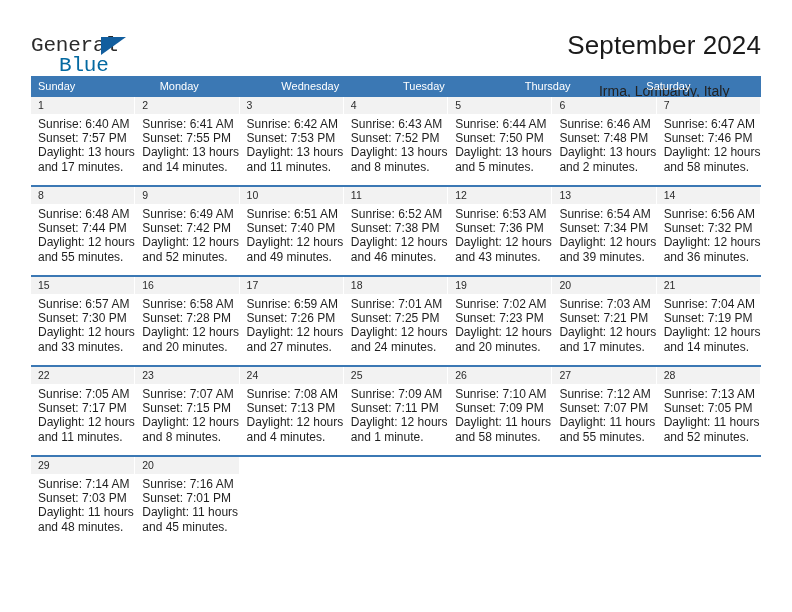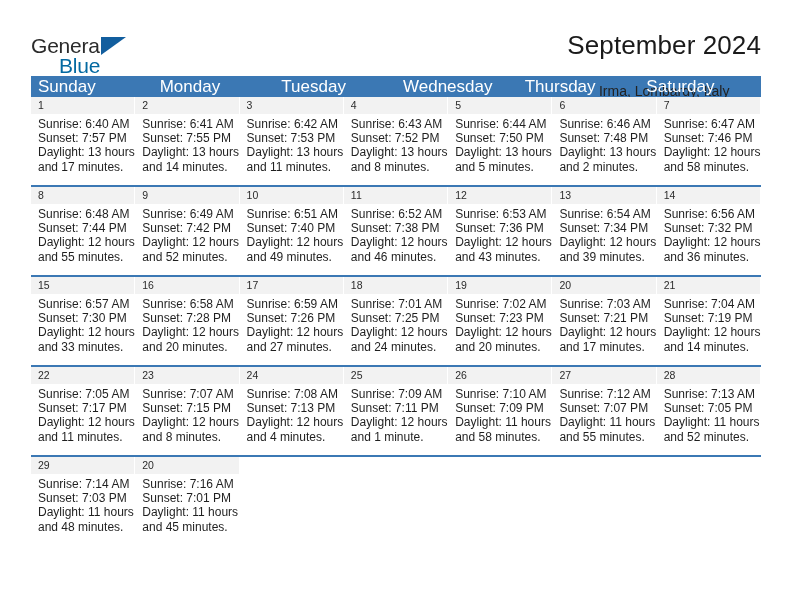--- a/index.html
+++ b/index.html
@@ -21,20 +21,21 @@
     display: flex;
     justify-content: space-between;
     align-items: flex-start;
     padding-top: 28px;
     height: 76px;
   }
   .logo {
     position: relative;
     width: 120px;
     padding-top: 7px;
+    font-family: Liberation Mono, monospace;
   }
   .logo-general {
     font-size: 21px;
     color: #2b2b2b;
     letter-spacing: -0.2px;
     line-height: 21px;
     display: block;
   }
   .logo-blue {
     font-size: 21px;
@@ -70,21 +71,21 @@
   
   .calendar { width: 730px; }
   .week-head {
     display: flex;
     background: #3b78b4;
     height: 21px;
   }
   .week-head .cell {
     flex: 1 1 0;
     color: #ffffff;
-    font-size: 17px;
+    font-size: 11px;
     line-height: 21px;
     padding-left: 7px;
     white-space: nowrap;
   }
   .week {
     display: flex;
     border-top: 2px solid #3b78b4;
   }
   .week:first-of-type { border-top: none; }
   .day {
@@ -128,22 +129,22 @@
     <div class="title-block">
       <div class="cal-title">September 2024</div>
       <div class="cal-subtitle">Irma, Lombardy, Italy</div>
     </div>
   </div>
 
   <div class="calendar">
     <div class="week-head">
       <div class="cell">Sunday</div>
       <div class="cell">Monday</div>
+      <div class="cell">Wednesday</div>
       <div class="cell">Tuesday</div>
-      <div class="cell">Wednesday</div>
       <div class="cell">Thursday</div>
       <div class="cell">Saturday</div>
     </div>
     <div id="weeks-container">
         <div class="week">
           <div class="day">
             <div class="day-num">1</div>
             <div class="day-info">
               <div>Sunrise: 6:40 AM</div>
               <div>Sunset: 7:57 PM</div>

